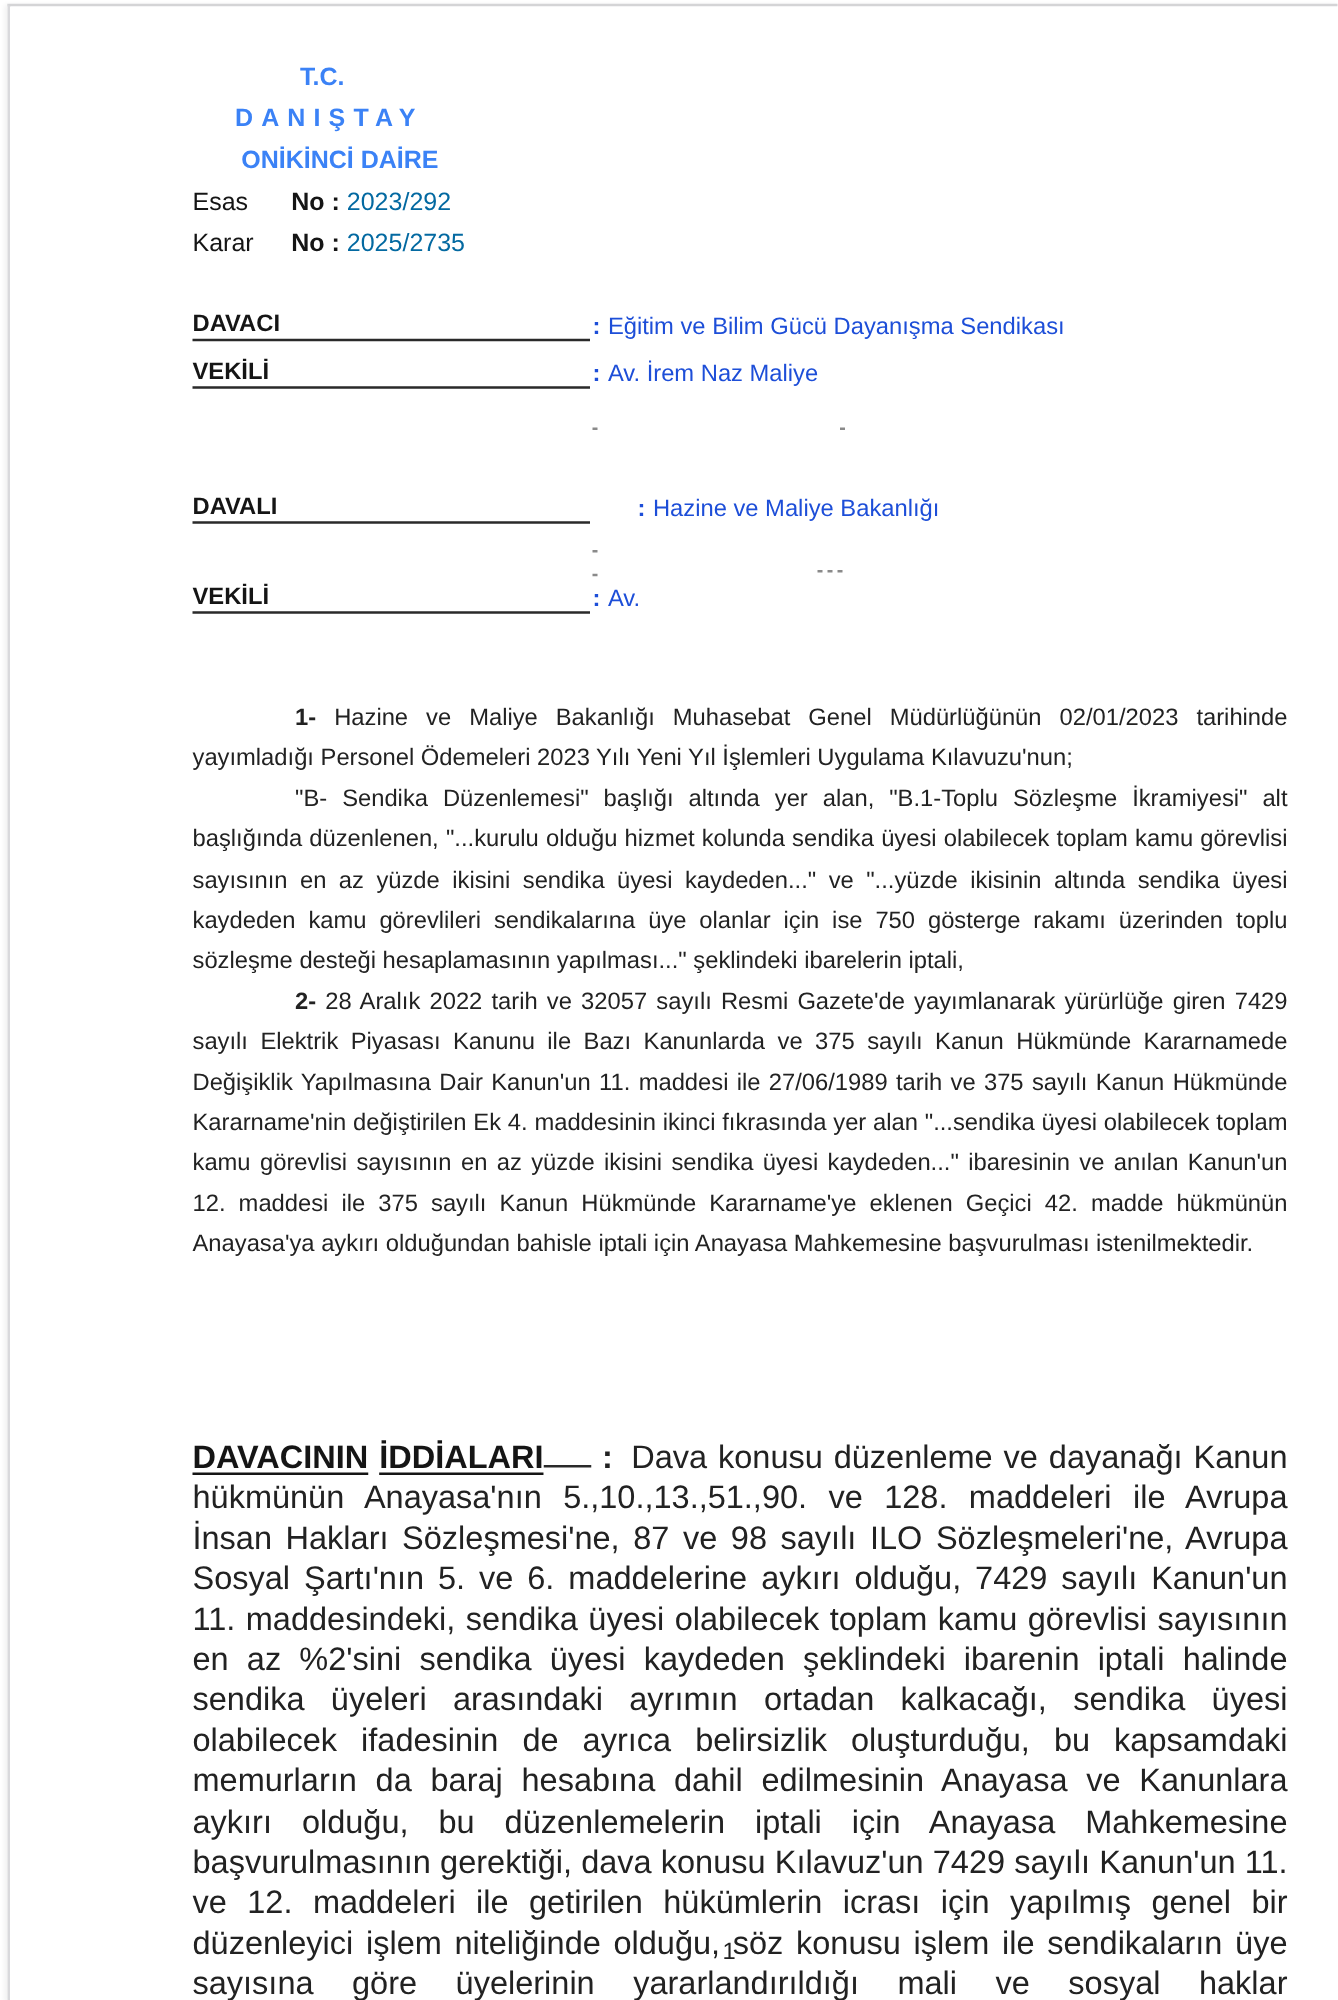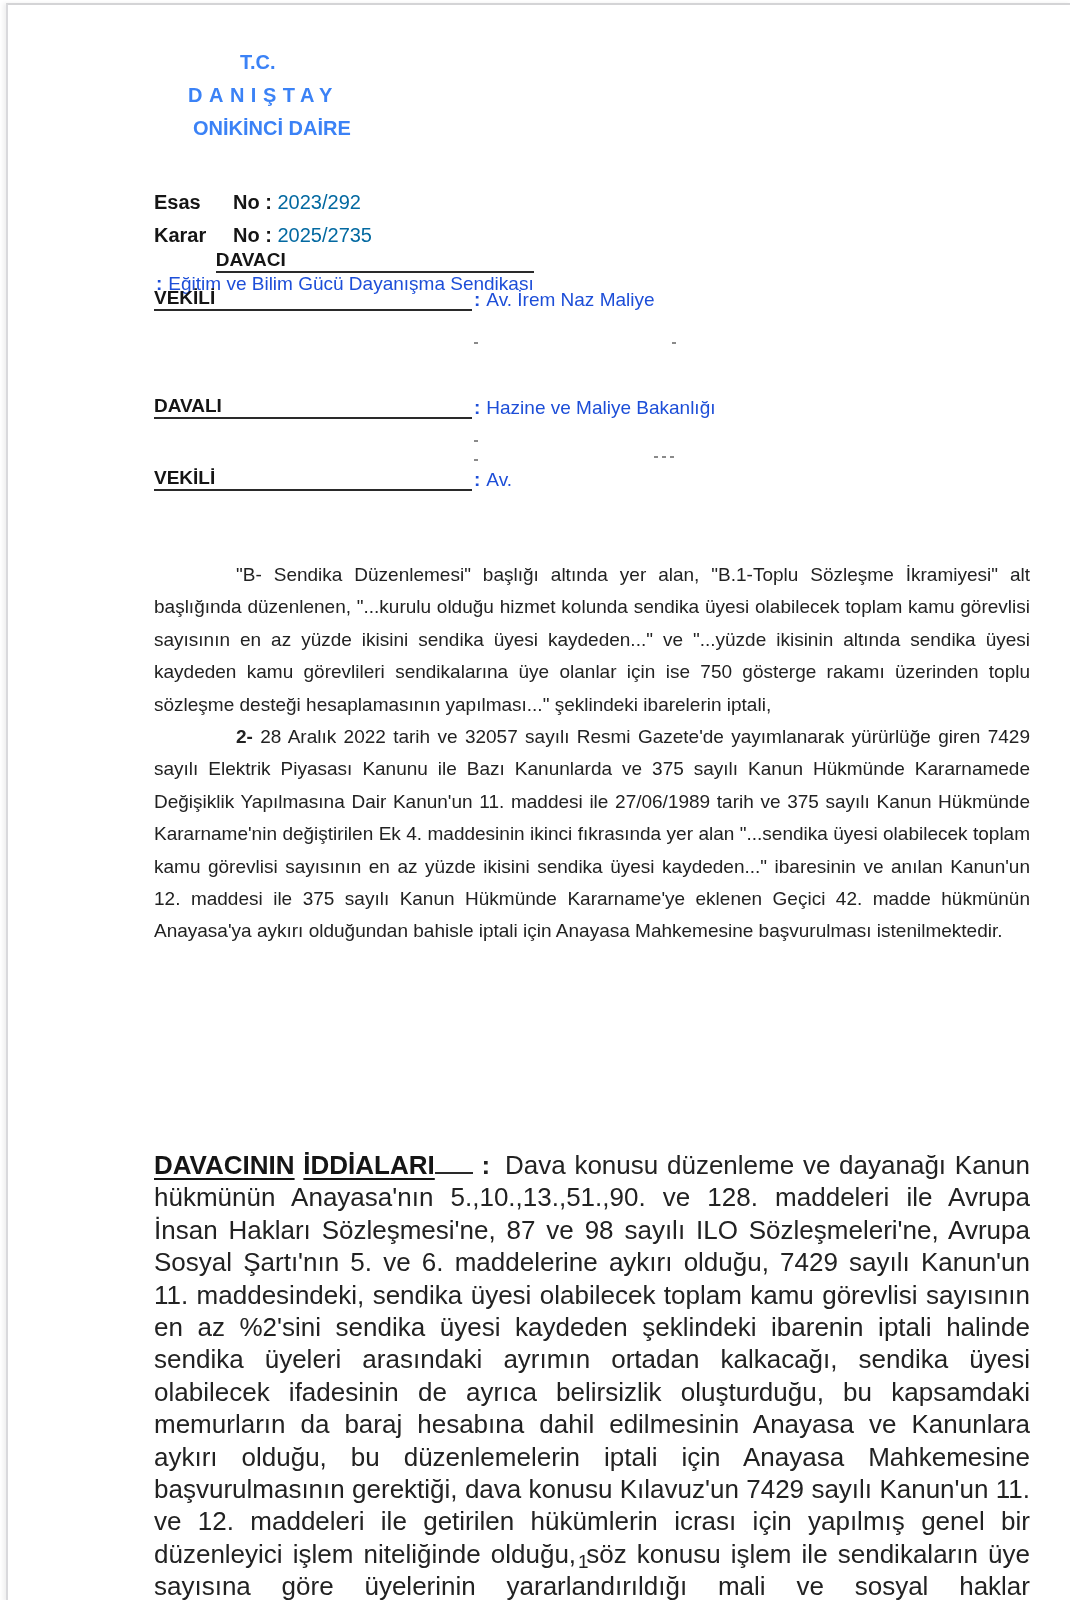--- a/index.html
+++ b/index.html
@@ -34,21 +34,21 @@
     }
     #hdr-tc { left: 232px; top: 46px; }
     #hdr-court { left: 180px; top: 79px; letter-spacing: 6.5px; }
     #hdr-chamber { left: 165px; top: 112px; margin-left: 20px; }
     .caseno {
       position: absolute;
       left: 146px;
       font-size: 20px;
       color: #151515;
     }
-    .caseno .lbl { font-weight: bold; display: inline-block; width: 79px; margin-top: 40px; }
+    .caseno .lbl { font-weight: normal; display: inline-block; width: 79px; }
     .caseno .no { font-weight: bold; }
     .caseno .val { font-weight: normal; color: #0369a1; }
     #esas-row { top: 146px; }
     #karar-row { top: 179px; }
 
     .party-row {
       position: absolute;
       left: 146px;
       font-size: 19px;
       height: 24px;
@@ -63,23 +63,23 @@
       padding-bottom: 0px;
       line-height: 22px;
       color: #151515;
     }
     .party-value {
       margin-left: 2px;
       line-height: 22px;
       color: #1d4ed8;
     }
     .colon { font-weight: bold; margin-right: 6px; }
-    #row-davaci { top: 244px; flex-direction: column; }
+    #row-davaci { top: 244px; }
     #row-vekili1 { top: 282px; }
-    #row-davali { top: 390px; }
+    #row-davali { top: 390px; gap: 36px; }
     #row-vekili2 { top: 462px; }
     #row-konu { top: 529px; }
     #row-konu .party-label { width: 318px; }
 
     .redact-dot {
       position: absolute;
       width: 4px;
       height: 2px;
       background: #8a8a8a;
     }
@@ -176,20 +176,21 @@
   <div class="redact-dot" style="left:654px; top:451px;"></div>
   <div class="redact-dot" style="left:662px; top:451px;"></div>
 
   <div class="party-row" id="row-vekili2">
     <span class="party-label">VEKİLİ</span>
     <span class="party-value"><span class="colon">:</span><span>Av.</span></span>
   </div>
 
 
   <div class="body-text" id="konu-body">
+    <p class="indent"><span class="num">1-</span> <span>Hazine ve Maliye Bakanlığı Muhasebat Genel Müdürlüğünün 02/01/2023 tarihinde yayımladığı Personel Ödemeleri 2023 Yılı Yeni Yıl İşlemleri Uygulama Kılavuzu'nun;</span></p>
     <p class="indent">"B- Sendika Düzenlemesi" başlığı altında yer alan, "B.1-Toplu Sözleşme İkramiyesi" alt başlığında düzenlenen, "...kurulu olduğu hizmet kolunda sendika üyesi olabilecek toplam kamu görevlisi sayısının en az yüzde ikisini sendika üyesi kaydeden..." ve "...yüzde ikisinin altında sendika üyesi kaydeden kamu görevlileri sendikalarına üye olanlar için ise 750 gösterge rakamı üzerinden toplu sözleşme desteği hesaplamasının yapılması..." şeklindeki ibarelerin iptali,</p>
     <p class="indent"><span class="num">2-</span> <span>28 Aralık 2022 tarih ve 32057 sayılı Resmi Gazete'de yayımlanarak yürürlüğe giren 7429 sayılı Elektrik Piyasası Kanunu ile Bazı Kanunlarda ve 375 sayılı Kanun Hükmünde Kararnamede Değişiklik Yapılmasına Dair Kanun'un 11. maddesi ile 27/06/1989 tarih ve 375 sayılı Kanun Hükmünde Kararname'nin değiştirilen Ek 4. maddesinin ikinci fıkrasında yer alan "...sendika üyesi olabilecek toplam kamu görevlisi sayısının en az yüzde ikisini sendika üyesi kaydeden..." ibaresinin ve anılan Kanun'un 12. maddesi ile 375 sayılı Kanun Hükmünde Kararname'ye eklenen Geçici 42. madde hükmünün Anayasa'ya aykırı olduğundan bahisle iptali için Anayasa Mahkemesine başvurulması istenilmektedir.</span></p>
   </div>
 
   <div id="iddia-block">
     <span class="ilabel">DAVACININ</span>
     <span class="ilabel">İDDİALARI</span><span class="gap"></span>
     <span class="colon" style="font-weight:bold;">:</span>
     <span>Dava konusu düzenleme ve dayanağı Kanun hükmünün Anayasa'nın 5.,10.,13.,51.,90. ve 128. maddeleri ile Avrupa İnsan Hakları Sözleşmesi'ne, 87 ve 98 sayılı ILO Sözleşmeleri'ne, Avrupa Sosyal Şartı'nın 5. ve 6. maddelerine aykırı olduğu, 7429 sayılı Kanun'un 11. maddesindeki, sendika üyesi olabilecek toplam kamu görevlisi sayısının en az %2'sini sendika üyesi kaydeden şeklindeki ibarenin iptali halinde sendika üyeleri arasındaki ayrımın ortadan kalkacağı, sendika üyesi olabilecek ifadesinin de ayrıca belirsizlik oluşturduğu, bu kapsamdaki memurların da baraj hesabına dahil edilmesinin Anayasa ve Kanunlara aykırı olduğu, bu düzenlemelerin iptali için Anayasa Mahkemesine başvurulmasının gerektiği, dava konusu Kılavuz'un 7429 sayılı Kanun'un 11. ve 12. maddeleri ile getirilen hükümlerin icrası için yapılmış genel bir düzenleyici işlem niteliğinde olduğu, söz konusu işlem ile sendikaların üye sayısına göre üyelerinin yararlandırıldığı mali ve sosyal haklar kapsamındaki toplu sözleşme ödemesi ve ikramiyesinde hukuka aykırılık</span>
   </div>

